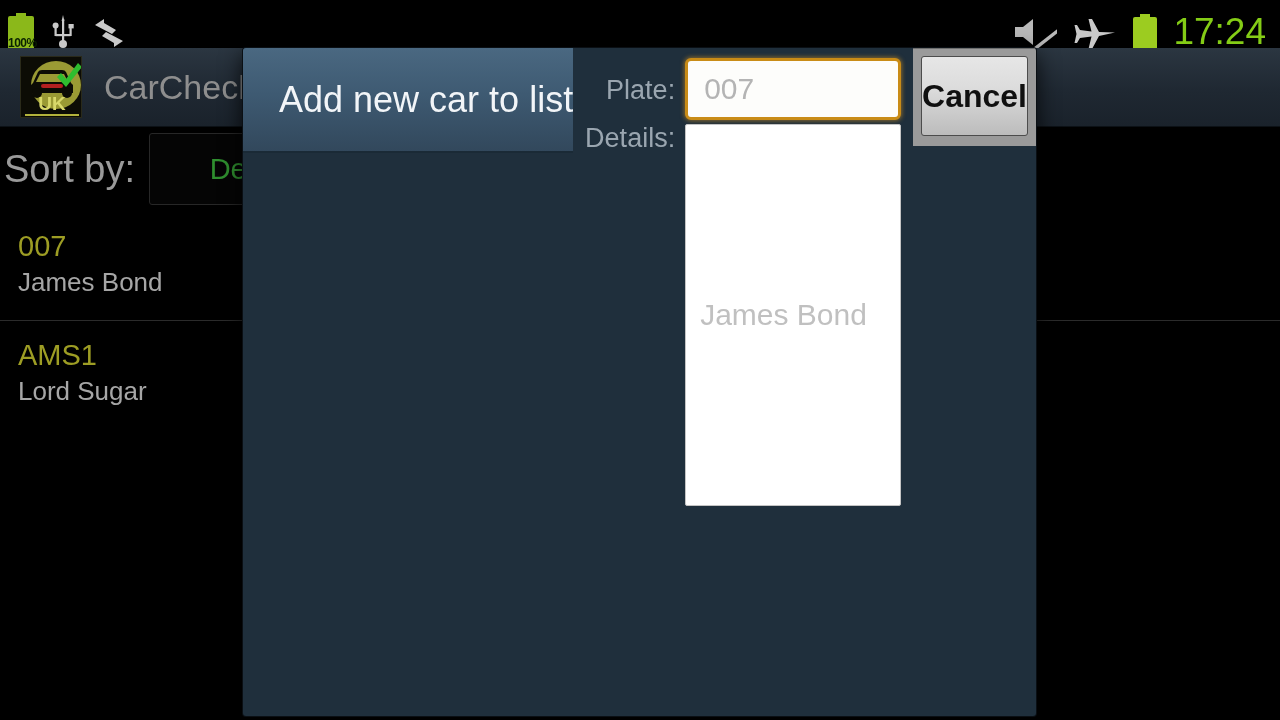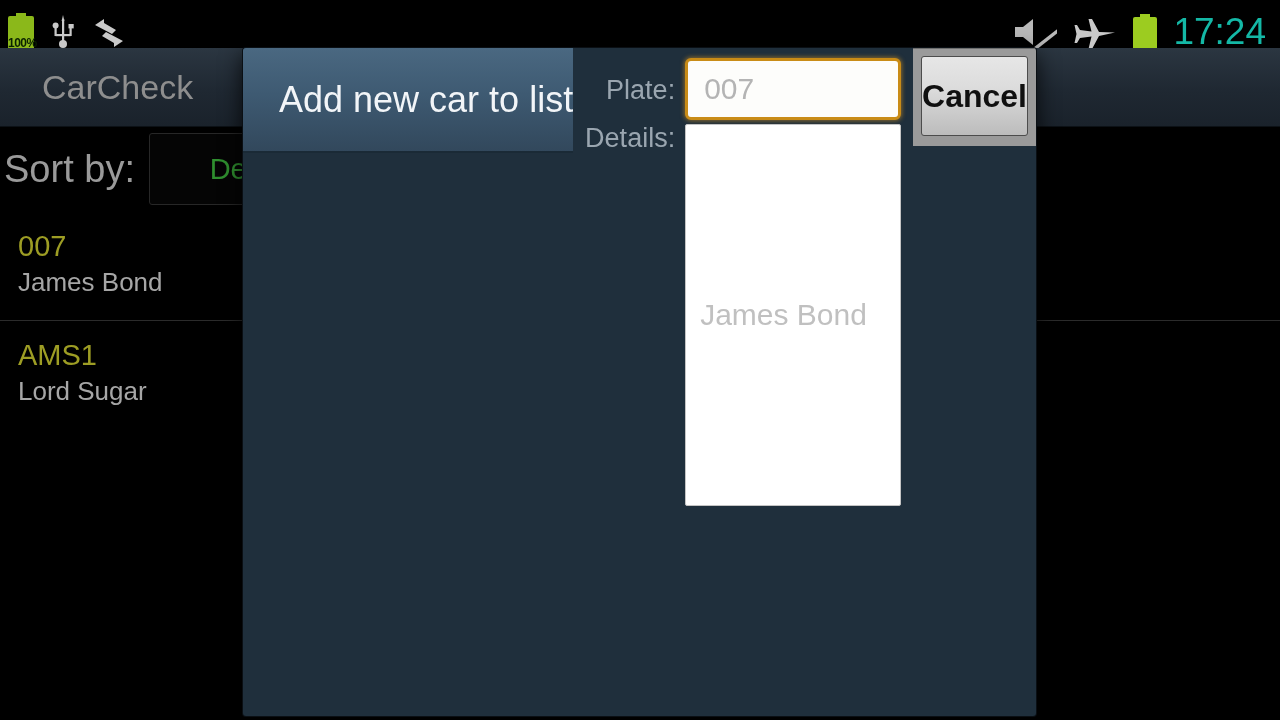--- a/index.html
+++ b/index.html
@@ -39,21 +39,21 @@
   }
   .batt-small .pct {
     position: absolute; left: 0; bottom: 1px; width: 26px;
     text-align: center; font-size: 12px; font-weight: bold;
     color: #0b2200; letter-spacing: -0.5px;
   }
 
   .icon-svg { display: block; }
 
   .clock {
-    font-size: 37px; color: #14b8a6;
+    font-size: 37px; color: #84cc16;
     letter-spacing: 0px; font-weight: 400;
     line-height: 48px;
   }
   .batt-right { position: relative; width: 24px; height: 36px; }
   .batt-right .nub {
     position: absolute; left: 7px; top: 0;
     width: 10px; height: 4px; background: #9ccc20;
   }
   .batt-right .body {
     position: absolute; left: 0; top: 3px;
@@ -260,20 +260,33 @@
       </svg>
       <div class="batt-right">
         <div class="nub"></div>
         <div class="body"></div>
       </div>
       <div class="clock">17:24</div>
     </div>
   </div>
 
   <div id="action-bar">
+    <div id="app-icon">
+      <div class="disc"></div>
+      <svg width="62" height="62" viewBox="0 0 62 62" style="position:absolute;left:0;top:0;">
+        <path fill="#0c0c05" d="M12 26 L17 15 Q18 13 21 13 L41 13 Q44 13 45 15 L50 26 L52 28 L52 36 L10 36 L10 28 Z"></path>
+        <path fill="#9a9a34" d="M19 17 L43 17 L47 25 L15 25 Z"></path>
+        <rect x="20" y="27" width="22" height="4" rx="2" fill="#b32020"></rect>
+        <circle cx="16" cy="36" r="5" fill="#0c0c05"></circle>
+        <circle cx="46" cy="36" r="5" fill="#0c0c05"></circle>
+        <path fill="#2fbd2f" d="M40 16 L45 22 L57 6 L61 10 L45 30 L36 20 Z"></path>
+      </svg>
+      <div class="uk">UK</div>
+      <div class="strip"></div>
+    </div>
     <div id="app-title">CarCheck</div>
   </div>
 
   <div id="sort-row">
     <div id="sort-label">Sort by:</div>
     <div id="sort-spinner">
       <div class="val">Details</div>
       <div class="caret"></div>
     </div>
   </div>

